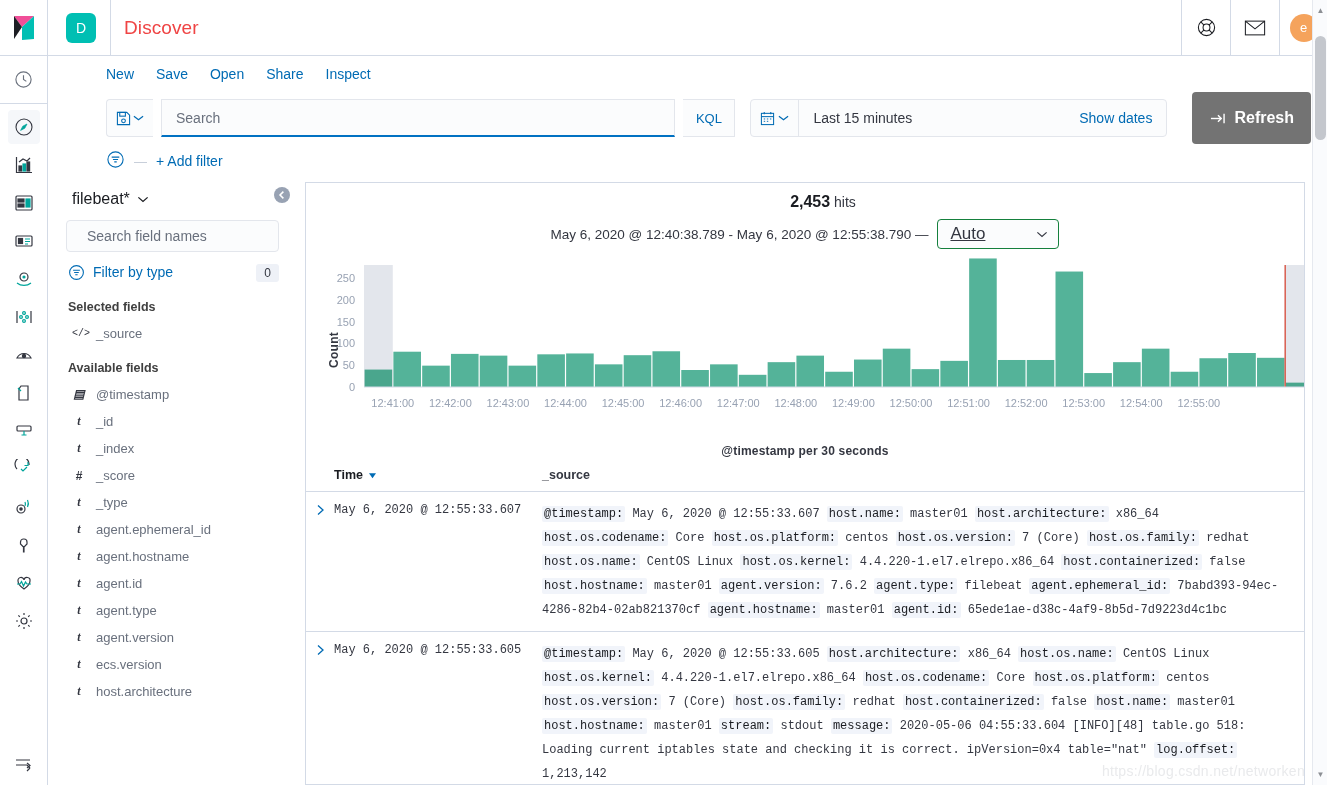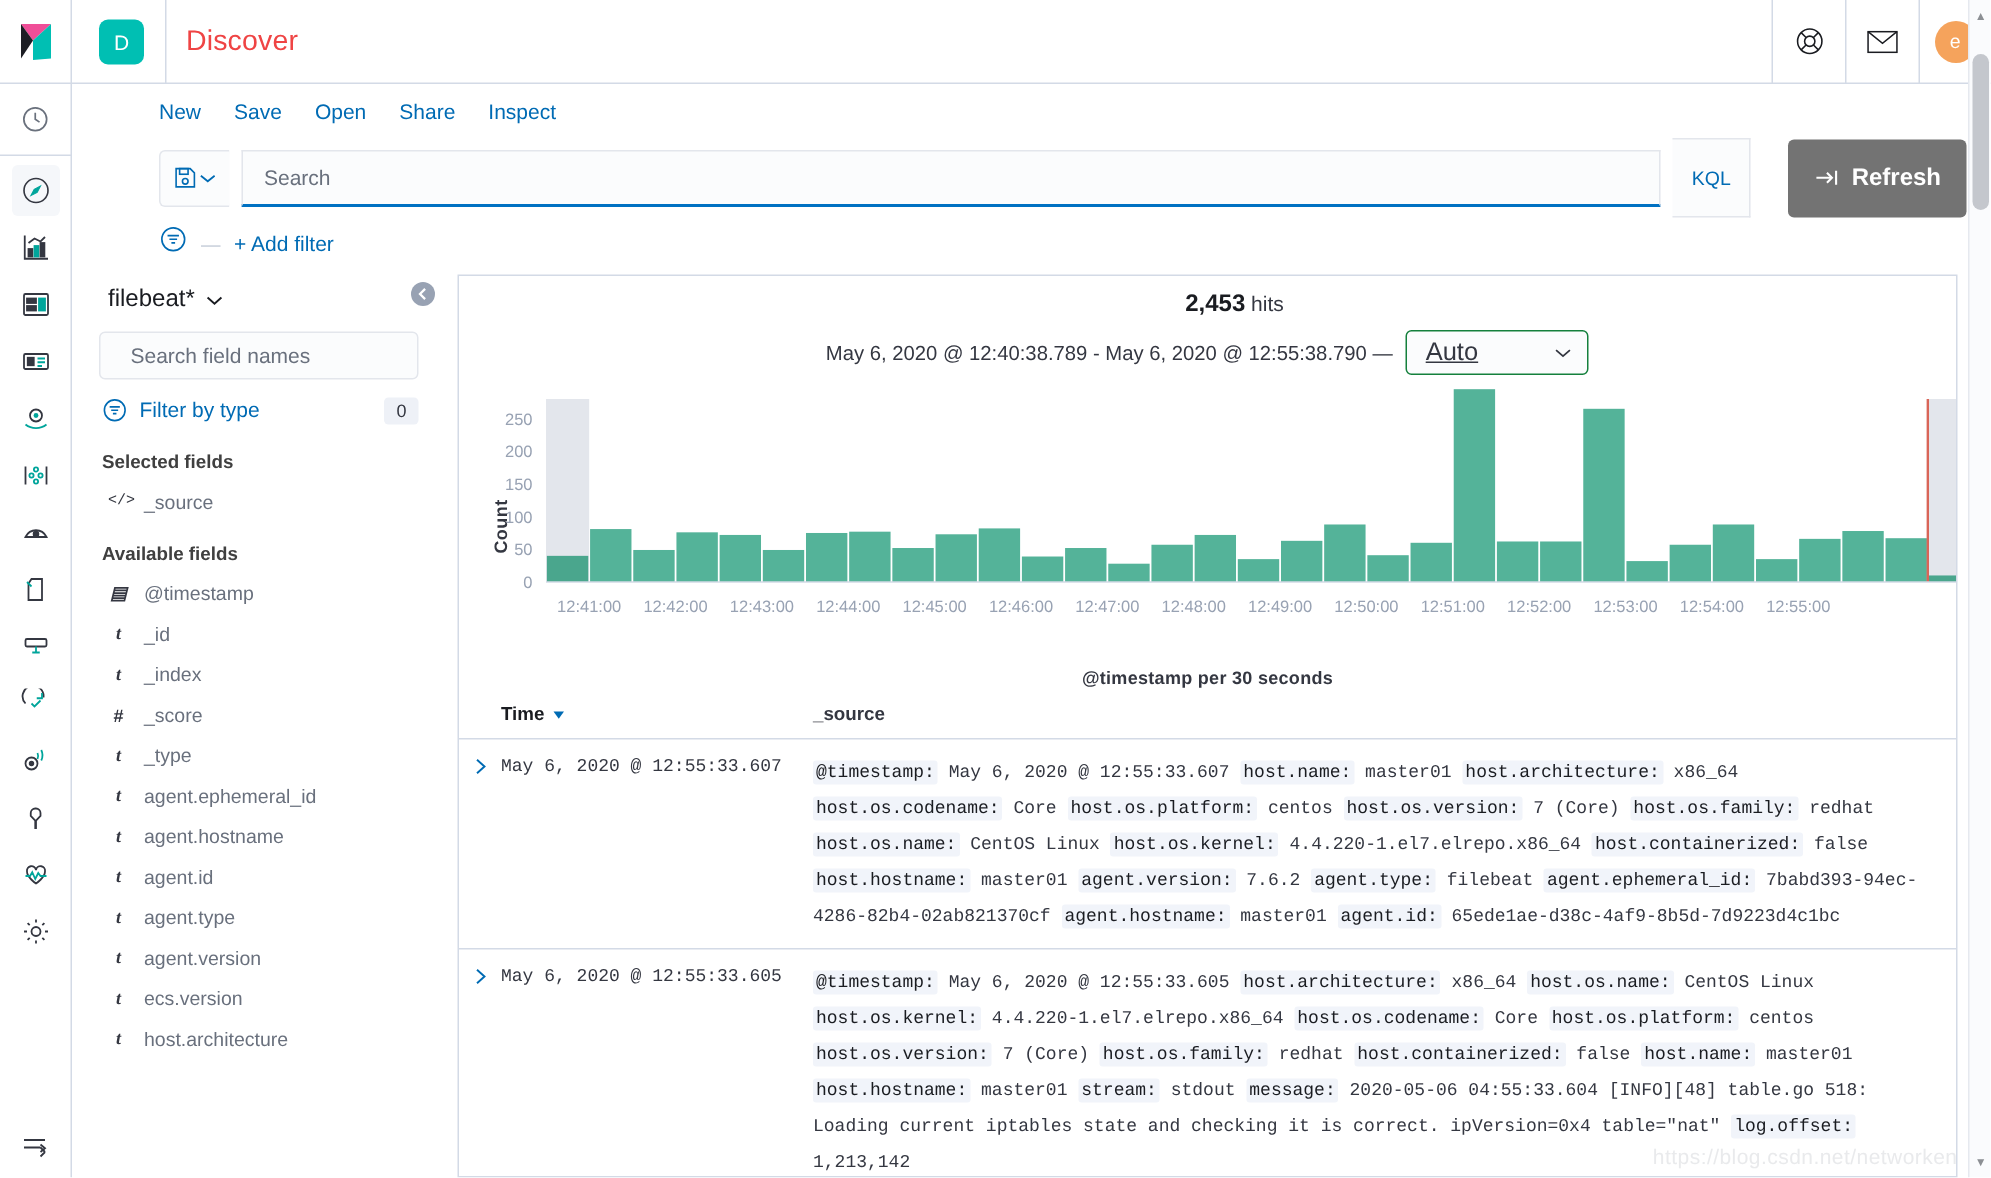--- a/index.html
+++ b/index.html
@@ -100,21 +100,21 @@
     border-bottom: 2px solid #0071c2;
     display: flex; align-items: center;
     padding: 0 12px; min-width: 0;
   }
   .search-box input {
     flex: 1; border: none; outline: none; background: transparent;
     font-size: 14px; font-family: "Liberation Sans", sans-serif; color: #343741;
   }
   .search-box input::placeholder { color: #69707d; }
   .kql-btn {
-    width: 52px; height: 53px; background: #fbfcfd;
+    width: 52px; height: 38px; background: #fbfcfd;
     border: 1px solid #e3e6ec; border-left: none;
     display: flex; align-items: center; justify-content: center;
     font-size: 13px; color: #006bb4; cursor: pointer;
   }
   .timebar {
     height: 38px; display: flex; align-items: center;
     border: 1px solid #e3e6ec; background: #fbfcfd; border-radius: 4px;
     width: 417px; margin-left: 7px;
   }
   .cal-btn {
@@ -431,20 +431,35 @@
           <circle cx="8" cy="10.5" r="2"></circle>
         </svg>
         <svg width="11" height="8" viewBox="0 0 12 8" fill="none" stroke="#006bb4" stroke-width="1.3">
           <path d="M1 2l5 4 5-4"></path>
         </svg>
       </div>
       <div class="search-box">
         <input type="text" placeholder="Search" style="">
       </div>
       <div class="kql-btn">KQL</div>
+      <div class="timebar">
+        <div class="cal-btn">
+          <svg width="15" height="15" viewBox="0 0 16 16" fill="none" stroke="#006bb4" stroke-width="1.1">
+            <rect x="1.5" y="2.5" width="13" height="12"></rect>
+              <path d="M1.5 6h13"></path>
+            <path d="M4.5 1v2.5M11.5 1v2.5"></path>
+            <path d="M4 8.5h1.5M7.3 8.5h1.5M10.6 8.5h1.5M4 11h1.5M7.3 11h1.5" stroke-width="1"></path>
+          </svg>
+          <svg width="11" height="8" viewBox="0 0 12 8" fill="none" stroke="#006bb4" stroke-width="1.3">
+            <path d="M1 2l5 4 5-4"></path>
+          </svg>
+        </div>
+        <div class="time-text">Last 15 minutes</div>
+        <div class="show-dates">Show dates</div>
+      </div>
       <div class="refresh-btn">
         <svg width="17" height="15" viewBox="0 0 18 16" fill="none" stroke="#fff" stroke-width="1.5">
           <path d="M2 8h11"></path>
             <path d="M9.5 4.5L13 8l-3.5 3.5"></path>
             <path d="M16 3v10"></path>
         </svg>
         <span>Refresh</span>
       </div>
     </div>
 

